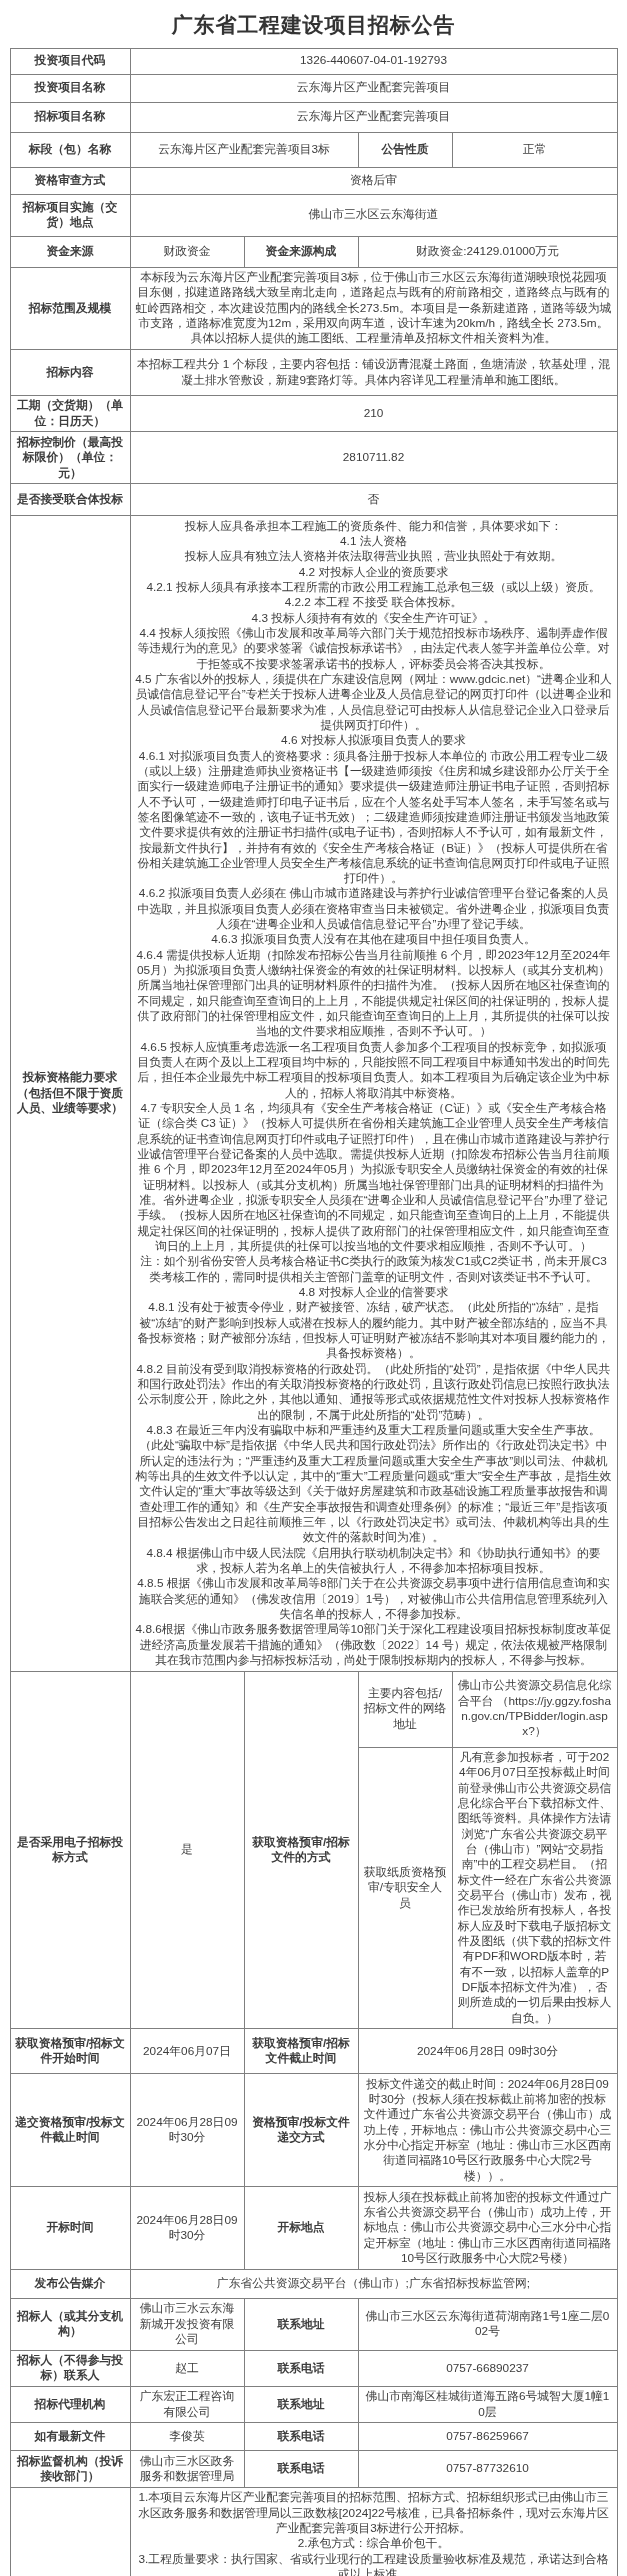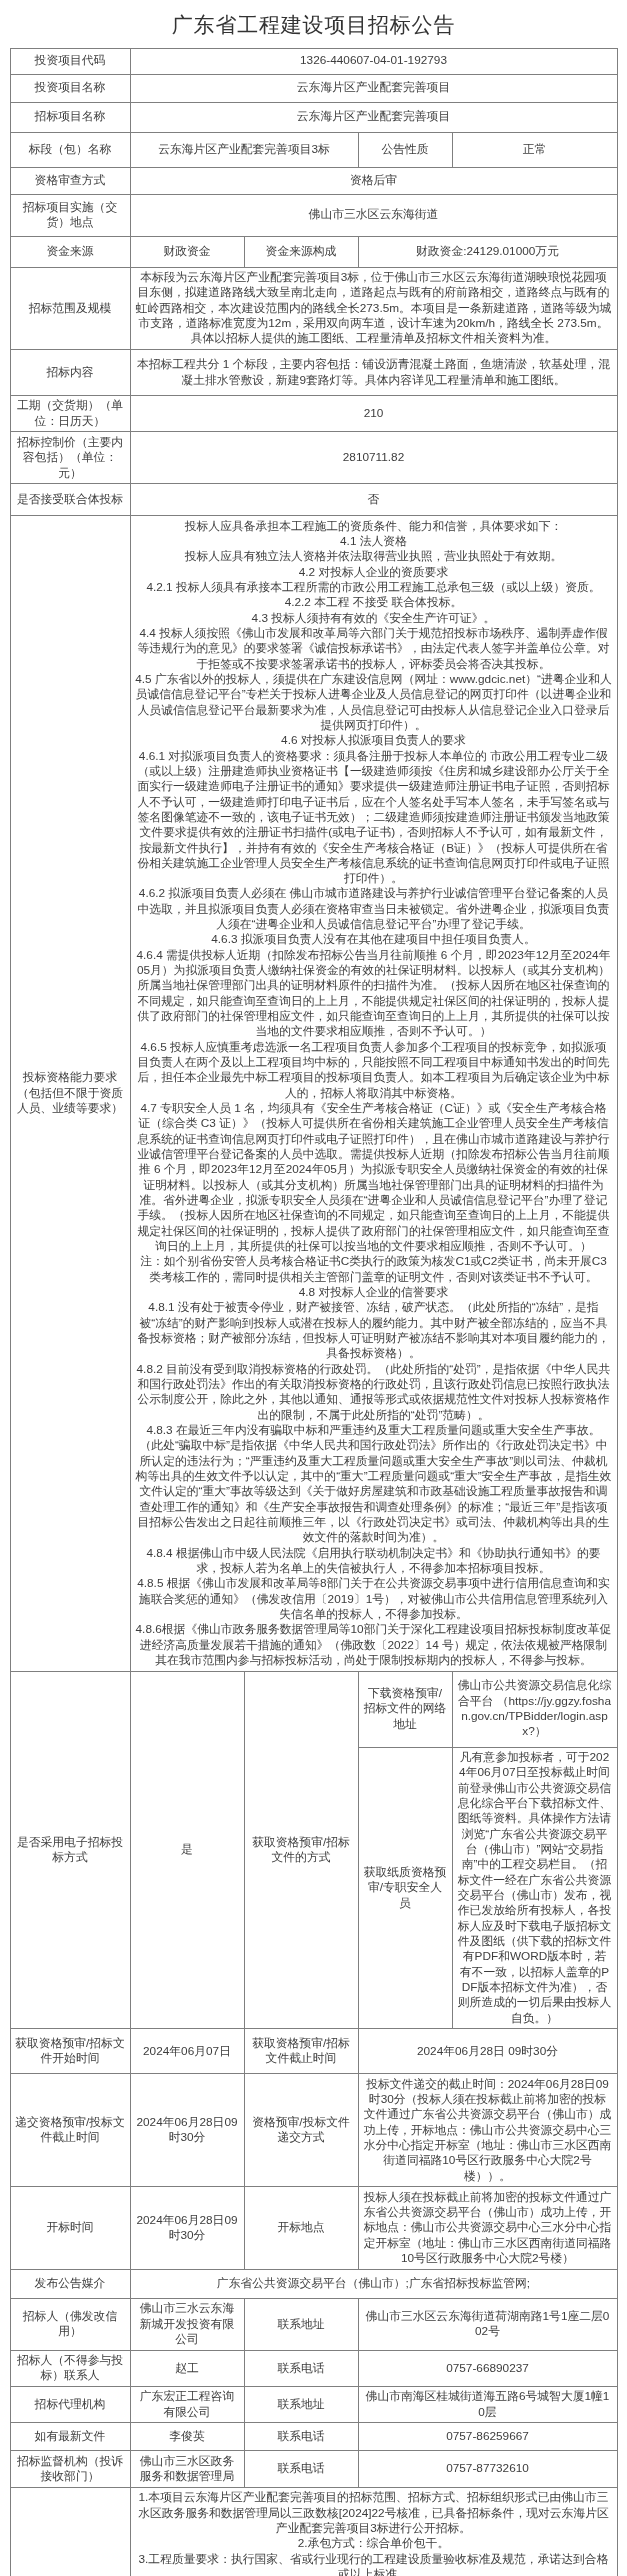--- a/index.html
+++ b/index.html
@@ -5,42 +5,42 @@
   html,body{margin:0;padding:0;background:#ffffff;}
   body{
     width:627px;
     font-family:"Liberation Sans","DejaVu Sans",sans-serif;
     color:#3d3d3d;
     -webkit-font-smoothing:antialiased;
   }
   .page-title{
     text-align:center;
     font-size:21px;
-    font-weight:normal;
+    font-weight:bold;
     color:#333333;
     padding:11px 0 8.6px 0;
     letter-spacing:0.8px;
   }
   table.announcement{
     width:607px;
     margin:0 auto 9.4px auto;
     border-collapse:collapse;
     table-layout:fixed;
   }
   table.announcement td{
     border:1.6px solid #7f7f7f;
     font-size:11.8px;
     line-height:1.3;
     padding:2.4px 4.7px;
     text-align:center;
     vertical-align:middle;
     word-break:break-all;
     overflow-wrap:break-word;
   }
-  td.lbl{font-weight:normal;color:#3d3d3d;}
+  td.lbl{font-weight:bold;color:#3d3d3d;}
   td.long{text-align:left;}
   td.pre{white-space:pre-wrap;}
   td.top{vertical-align:top;padding-top:4.7px;}
 </style>
 </head>
 <body>
 
 <div class="page-title">广东省工程建设项目招标公告</div>
 
 <table class="announcement">
@@ -101,21 +101,21 @@
     <td class="lbl">招标内容</td>
     <td colspan="4" class="long">本招标工程共分 1 个标段，主要内容包括：铺设沥青混凝土路面，鱼塘清淤，软基处理，混凝土排水管敷设，新建9套路灯等。具体内容详见工程量清单和施工图纸。</td>
   </tr>
 
   <tr style="height:33px">
     <td class="lbl">工期（交货期）（单位：日历天）</td>
     <td colspan="4">210</td>
   </tr>
 
   <tr style="height:45px">
-    <td class="lbl">招标控制价（主要内容包括）（单位：元）</td>
+    <td class="lbl">招标控制价（最高投标限价）（单位：元）</td>
     <td colspan="4">2810711.82</td>
   </tr>
 
   <tr style="height:32px">
     <td class="lbl">是否接受联合体投标</td>
     <td colspan="4">否</td>
   </tr>
 
   <tr style="height:1080px">
     <td class="lbl">投标资格能力要求（包括但不限于资质人员、业绩等要求）</td>
@@ -142,21 +142,21 @@
 4.8.3 在最近三年内没有骗取中标和严重违约及重大工程质量问题或重大安全生产事故。（此处“骗取中标”是指依据《中华人民共和国行政处罚法》所作出的《行政处罚决定书》中所认定的违法行为；“严重违约及重大工程质量问题或重大安全生产事故”则以司法、仲裁机构等出具的生效文件予以认定，其中的“重大”工程质量问题或“重大”安全生产事故，是指生效文件认定的“重大”事故等级达到《关于做好房屋建筑和市政基础设施工程质量事故报告和调查处理工作的通知》和《生产安全事故报告和调查处理条例》的标准；“最近三年”是指该项目招标公告发出之日起往前顺推三年，以《行政处罚决定书》或司法、仲裁机构等出具的生效文件的落款时间为准）。
 4.8.4 根据佛山市中级人民法院《启用执行联动机制决定书》和《协助执行通知书》的要求，投标人若为名单上的失信被执行人，不得参加本招标项目投标。
 4.8.5 根据《佛山市发展和改革局等8部门关于在公共资源交易事项中进行信用信息查询和实施联合奖惩的通知》（佛发改信用〔2019〕1号），对被佛山市公共信用信息管理系统列入失信名单的投标人，不得参加投标。
 4.8.6根据《佛山市政务服务数据管理局等10部门关于深化工程建设项目招标投标制度改革促进经济高质量发展若干措施的通知》（佛政数〔2022〕14 号）规定，依法依规被严格限制其在我市范围内参与招标投标活动，尚处于限制投标期内的投标人，不得参与投标。</td>
   </tr>
 
   <tr style="height:76px">
     <td class="lbl" rowspan="2">是否采用电子招标投标方式</td>
     <td rowspan="2">是</td>
     <td class="lbl" rowspan="2">获取资格预审/招标文件的方式</td>
-    <td>下载资格预审/招标文件的网络地址</td>
+    <td>主要内容包括/招标文件的网络地址</td>
     <td class="long">佛山市公共资源交易信息化综合平台 （https://jy.ggzy.foshan.gov.cn/TPBidder/login.aspx?）</td>
   </tr>
 
   <tr style="height:257px">
     <td>获取纸质资格预审/专职安全人员</td>
     <td class="long">凡有意参加投标者，可于2024年06月07日至投标截止时间前登录佛山市公共资源交易信息化综合平台下载招标文件、图纸等资料。具体操作方法请浏览“广东省公共资源交易平台（佛山市）”网站“交易指南”中的工程交易栏目。（招标文件一经在广东省公共资源交易平台（佛山市）发布，视作已发放给所有投标人，各投标人应及时下载电子版招标文件及图纸（供下载的招标文件有PDF和WORD版本时，若有不一致，以招标人盖章的PDF版本招标文件为准），否则所造成的一切后果由投标人自负。）</td>
   </tr>
 
   <tr style="height:45px">
     <td class="lbl">获取资格预审/招标文件开始时间</td>
@@ -178,21 +178,21 @@
     <td class="lbl">开标地点</td>
     <td colspan="2">投标人须在投标截止前将加密的投标文件通过广东省公共资源交易平台（佛山市）成功上传，开标地点：佛山市公共资源交易中心三水分中心指定开标室（地址：佛山市三水区西南街道同福路10号区行政服务中心大院2号楼）</td>
   </tr>
 
   <tr style="height:29px">
     <td class="lbl">发布公告媒介</td>
     <td colspan="4">广东省公共资源交易平台（佛山市）;广东省招标投标监管网;</td>
   </tr>
 
   <tr style="height:46px">
-    <td class="lbl">招标人（佛发改信用）</td>
+    <td class="lbl">招标人（或其分支机构）</td>
     <td>佛山市三水云东海新城开发投资有限公司</td>
     <td class="lbl">联系地址</td>
     <td colspan="2">佛山市三水区云东海街道荷湖南路1号1座二层002号</td>
   </tr>
 
   <tr style="height:31px">
     <td class="lbl">招标人（不得参与投标）联系人</td>
     <td>赵工</td>
     <td class="lbl">联系电话</td>
     <td colspan="2">0757-66890237</td>

